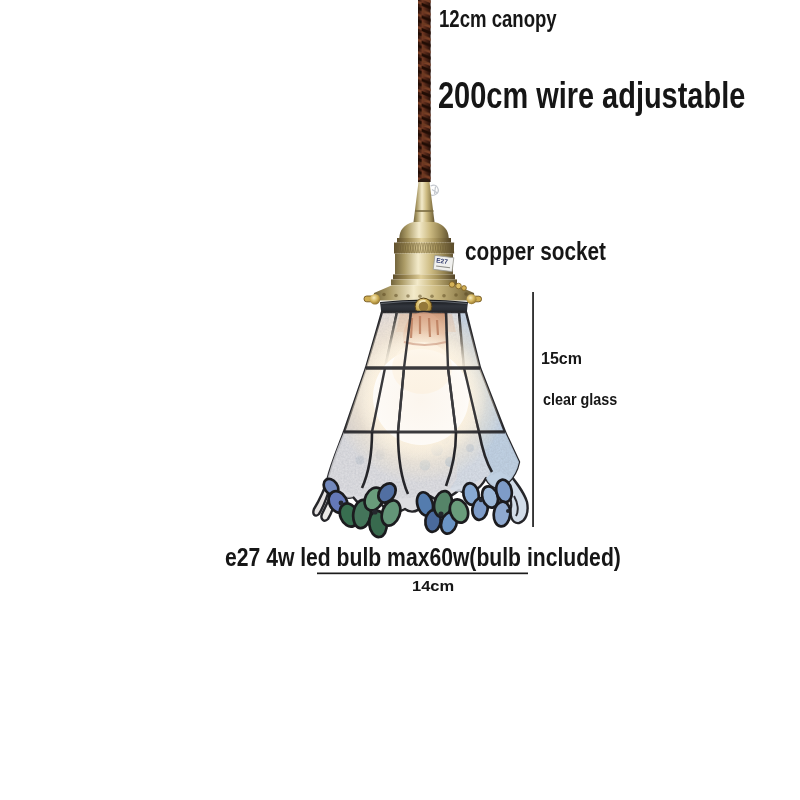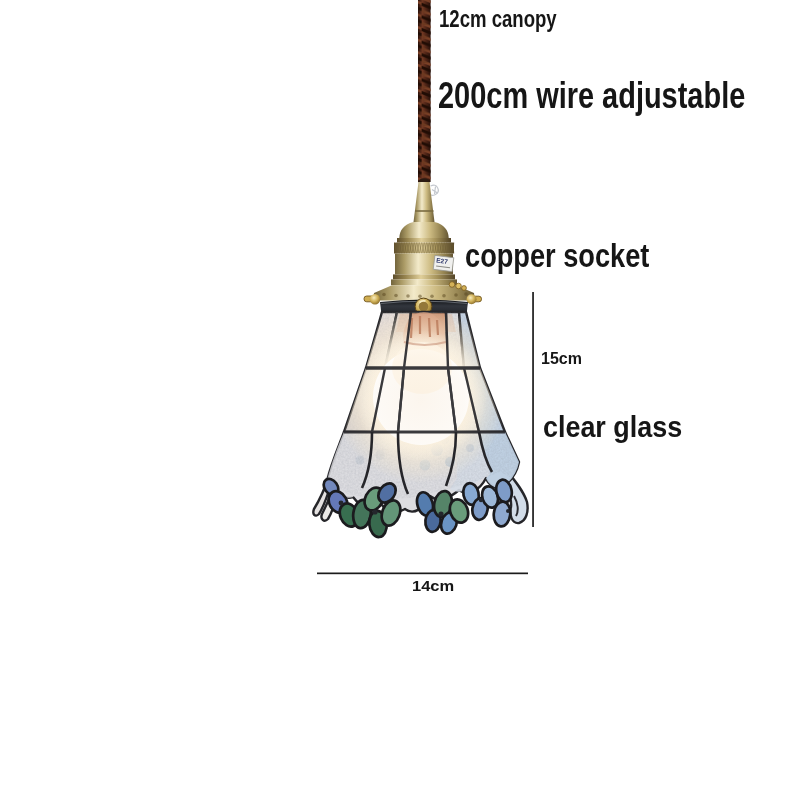--- a/index.html
+++ b/index.html
@@ -254,17 +254,18 @@
  <circle cx="481" cy="500" r="2.2"></circle>
  <circle cx="508" cy="511" r="2.0"></circle>
 </g>
 
 <rect x="532.2" y="292" width="1.7" height="235" fill="#1c1c1c"></rect>
 <rect x="317" y="572.5" width="211" height="1.7" fill="#1c1c1c"></rect>
 </svg>
 
 <div class="t" style="left:439px;top:7px;font-size:24px"><span style="transform:scaleX(0.774)">12cm canopy</span></div>
 <div class="t" style="left:438px;top:78px;font-size:36px"><span style="transform:scaleX(0.804)">200cm wire adjustable</span></div>
-<div class="t" style="left:465px;top:238px;font-size:34px"><span style="transform:scaleX(0.80)">copper socket</span></div>
+<div class="t" style="left:465px;top:238px;font-size:26px"><span style="transform:scaleX(0.80)">copper socket</span></div>
 <div class="t" style="left:541px;top:351px;font-size:16px"><span style="transform:scaleX(1.0)">15cm</span></div>
-<div class="t" style="left:543px;top:412px;font-size:30px"><span style="transform:scaleX(0.897)">clear glass</span></div>
+<div class="t" style="left:543px;top:392px;font-size:16px"><span style="transform:scaleX(0.897)">clear glass</span></div>
+<div class="t" style="left:225px;top:544px;font-size:26px"><span style="transform:scaleX(0.813)">e27 4w led bulb max60w(bulb included)</span></div>
 <div class="t" style="left:412px;top:578px;font-size:15px"><span style="transform:scaleX(1.1)">14cm</span></div>
 </div>
 
 </body></html>

